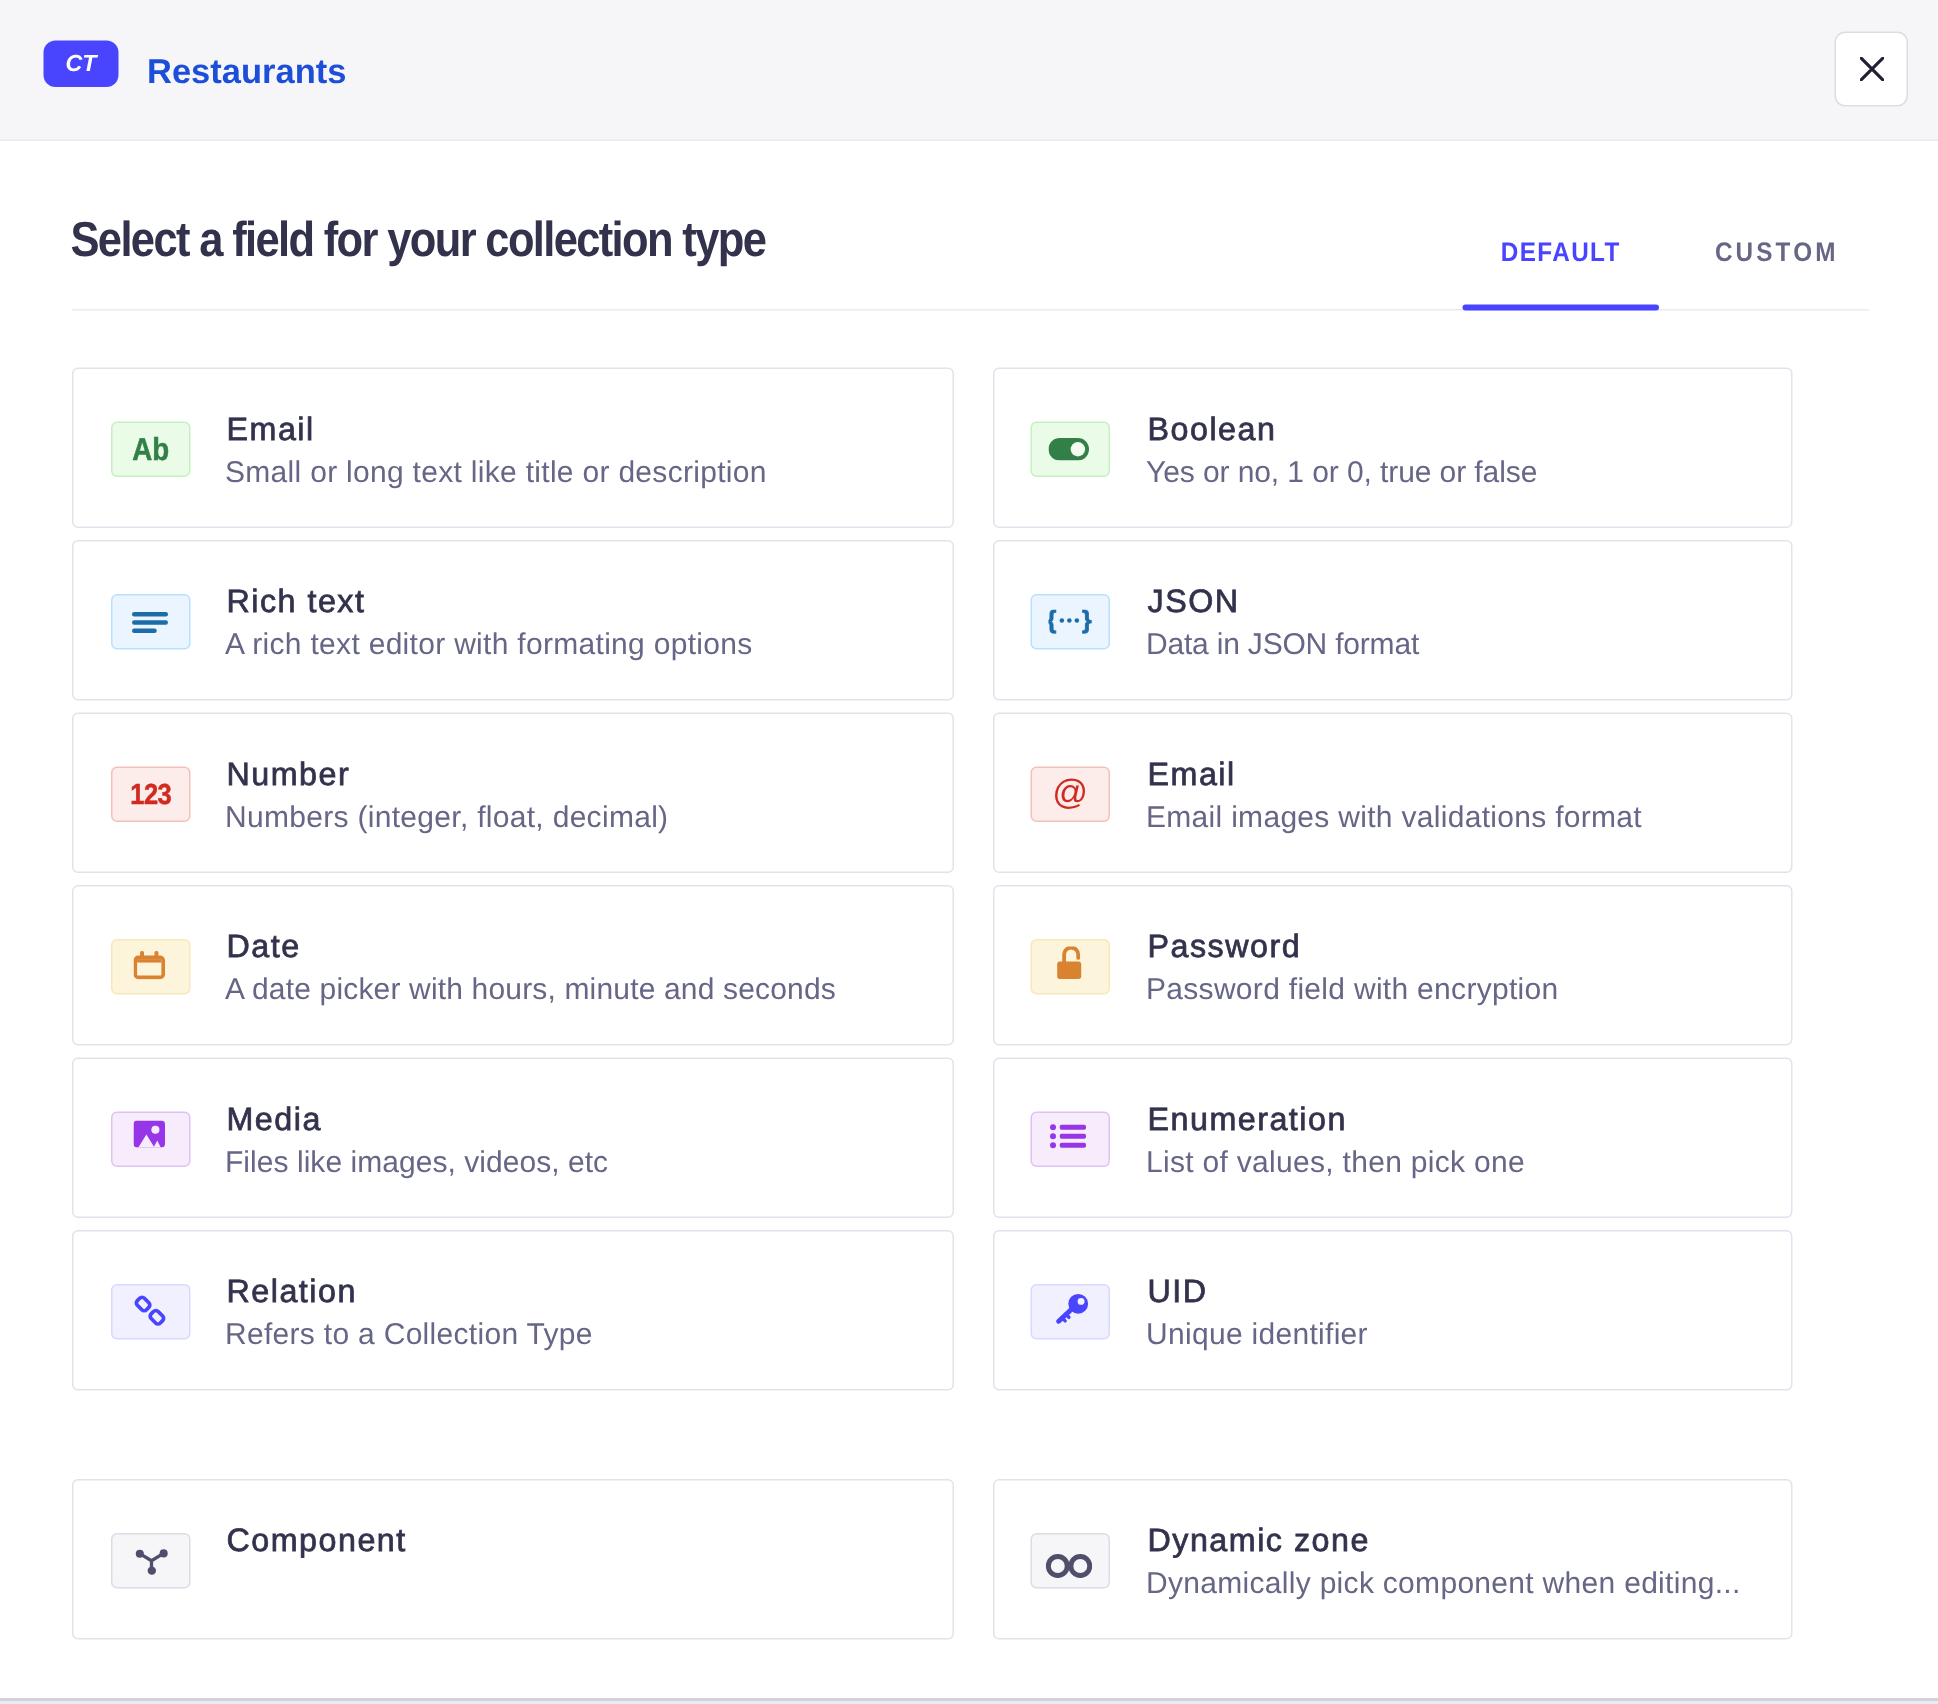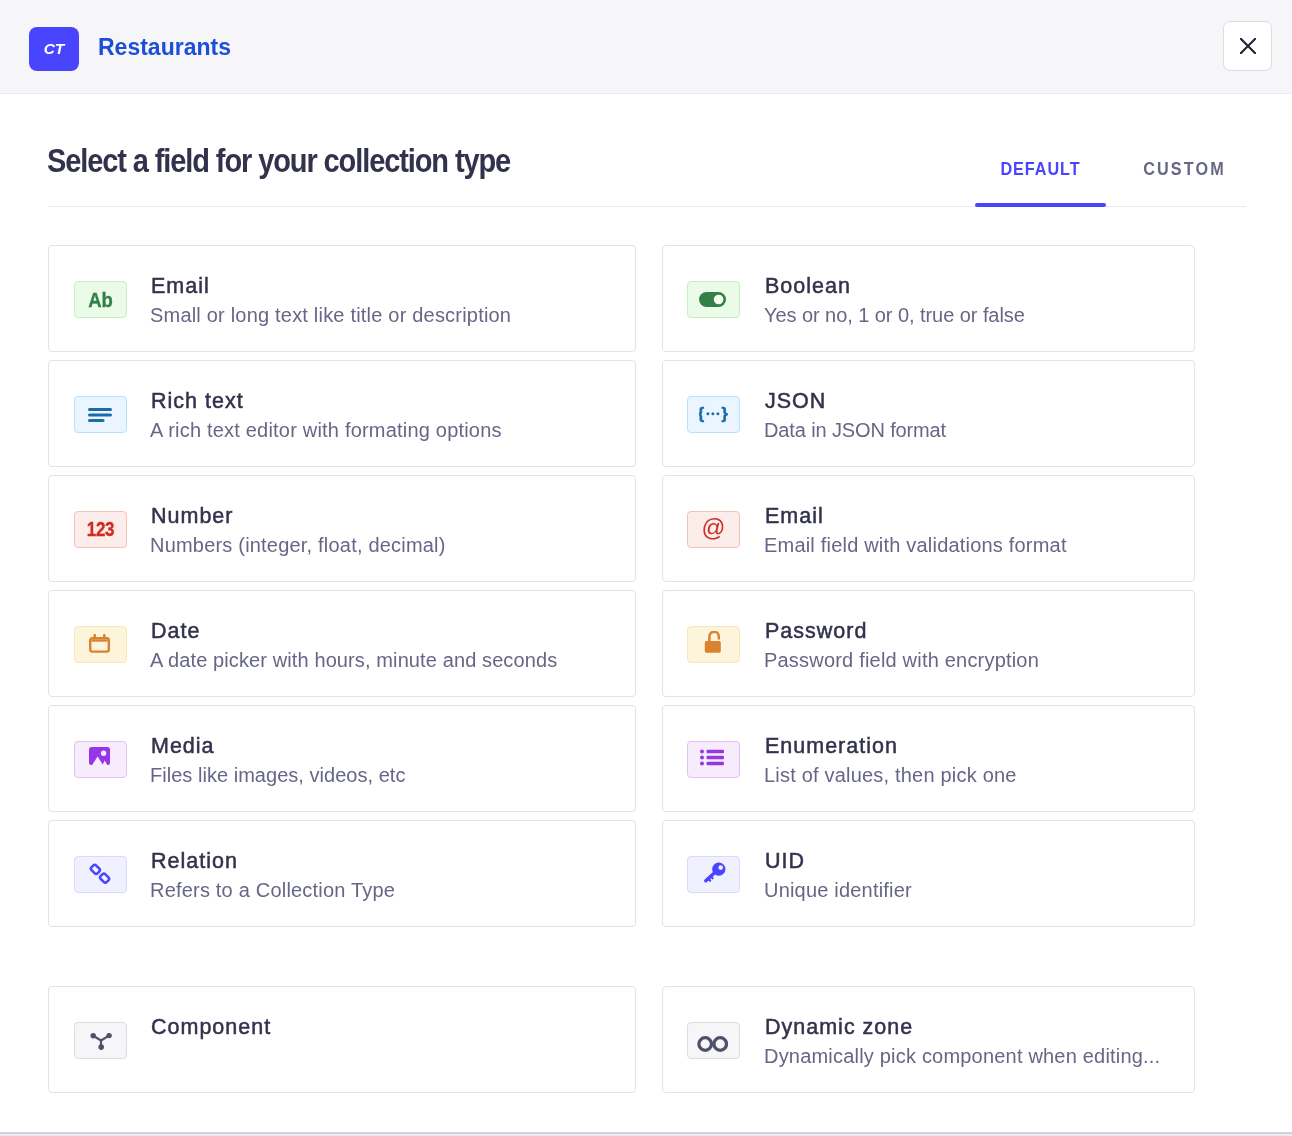--- a/index.html
+++ b/index.html
@@ -1,19 +1,19 @@
 <!DOCTYPE html>
 <html><head>
 <meta charset="utf-8">
 <style>
 * { margin:0; padding:0; box-sizing:border-box; }
 html,body { width:1292px; height:1136px; background:#fff; font-family:"Liberation Sans", sans-serif; -webkit-font-smoothing:antialiased; }
 #page { position:relative; width:1292px; height:1136px; overflow:hidden; background:#fff; }
 #topbar { position:absolute; left:0; top:0; width:1292px; height:94px; background:#f6f6f9; border-bottom:1px solid #eaeaef; }
-#ct { position:absolute; left:29px; top:27px; width:50px; height:44px; background:#4945ff; border-radius:8px; color:#fff; font-style:italic; font-weight:700; font-size:15.5px; display:flex; align-items:center; justify-content:center; }
+#ct { position:absolute; left:29px; top:27px; width:50px; height:31px; background:#4945ff; border-radius:8px; color:#fff; font-style:italic; font-weight:700; font-size:15.5px; display:flex; align-items:center; justify-content:center; }
 #rname { position:absolute; left:98px; top:36.3px; font-size:23px; line-height:1; font-weight:700; color:#1d4ed8; }
 #close { position:absolute; left:1223px; top:21px; width:49px; height:50px; background:#fff; border:1px solid #dcdce4; border-radius:7px; display:flex; align-items:center; justify-content:center; }
 #h1 { position:absolute; left:47px; top:145.2px; font-size:29px; line-height:1; font-weight:700; color:#32324d; letter-spacing:-1.1px; transform:scaleY(1.13); transform-origin:left top; }
 #tabDef { position:absolute; left:975px; top:159.8px; width:131px; text-align:center; font-size:16.2px; line-height:1; font-weight:700; letter-spacing:0.95px; color:#4945ff; transform:scaleY(1.1); transform-origin:center top; }
 #tabCus { position:absolute; left:1121.5px; top:159.8px; width:126px; text-align:center; font-size:16.2px; line-height:1; font-weight:700; letter-spacing:2.1px; color:#666687; transform:scaleY(1.1); transform-origin:center top; }
 #tabline { position:absolute; left:48px; top:206px; width:1198px; height:1px; background:#eaeaef; }
 #tabunder { position:absolute; left:975px; top:203px; width:131px; height:4px; background:#4945ff; border-radius:2px; }
 .card { position:absolute; height:107px; background:#fff; border:1px solid #e2e2ec; border-radius:4px; }
 .cl { left:48px; width:588px; }
 .cr { left:662px; width:533px; }
@@ -101,21 +101,21 @@
         <span class="itxt" style="font-size:17px; letter-spacing:-0.3px;">123</span>
       </div>
     <div class="t">Number</div>
     <div class="s">Numbers (integer, float, decimal)</div>
   </div>
   <div class="card cr" style="top:475px;">
     <div class="ibox red">
         <span style="font-size:23.5px; top:-1.5px;">@</span>
       </div>
     <div class="t">Email</div>
-    <div class="s">Email field with validations format</div>
+    <div class="s">Email images with validations format</div>
   </div>
 
   <div class="card cl" style="top:590px;">
     <div class="ibox yel">
       <svg width="21" height="19" viewBox="0 0 21 19" style="left:-1px; top:-1.3px;">
         <rect x="1.2" y="4.2" width="18.6" height="13.4" rx="2" fill="none" stroke="#d9822f" stroke-width="2.4"></rect>
         <rect x="2.4" y="5.4" width="16.2" height="2.3" fill="#d9822f"></rect>
         <rect x="4.4" y="0" width="2.6" height="4.5" rx="1" fill="#d9822f"></rect>
         <rect x="14" y="0" width="2.6" height="4.5" rx="1" fill="#d9822f"></rect>
       </svg>

